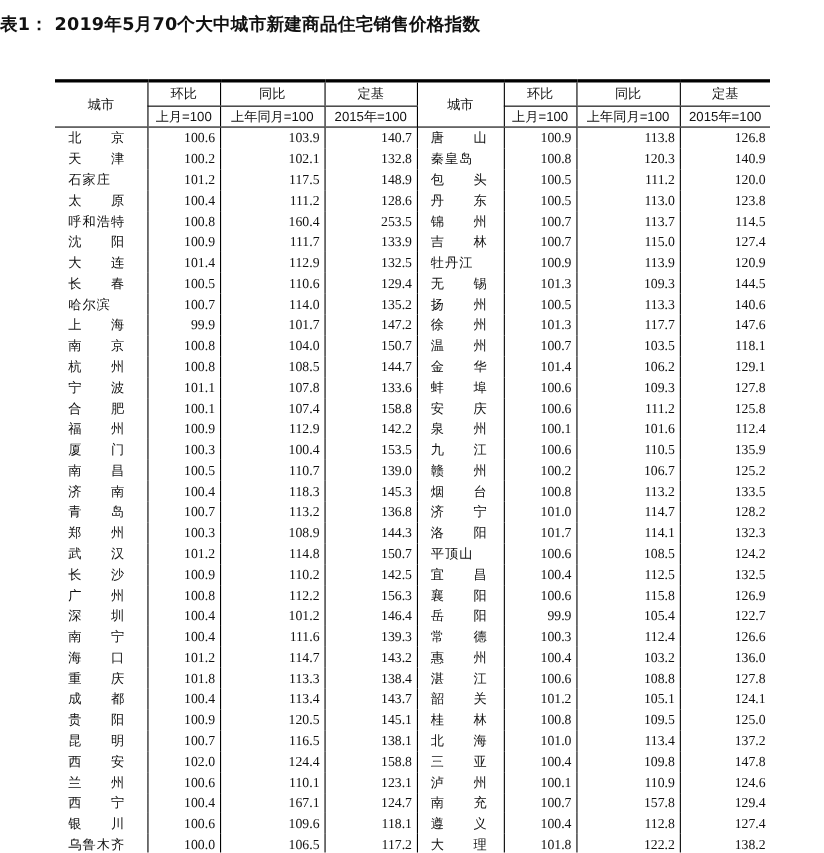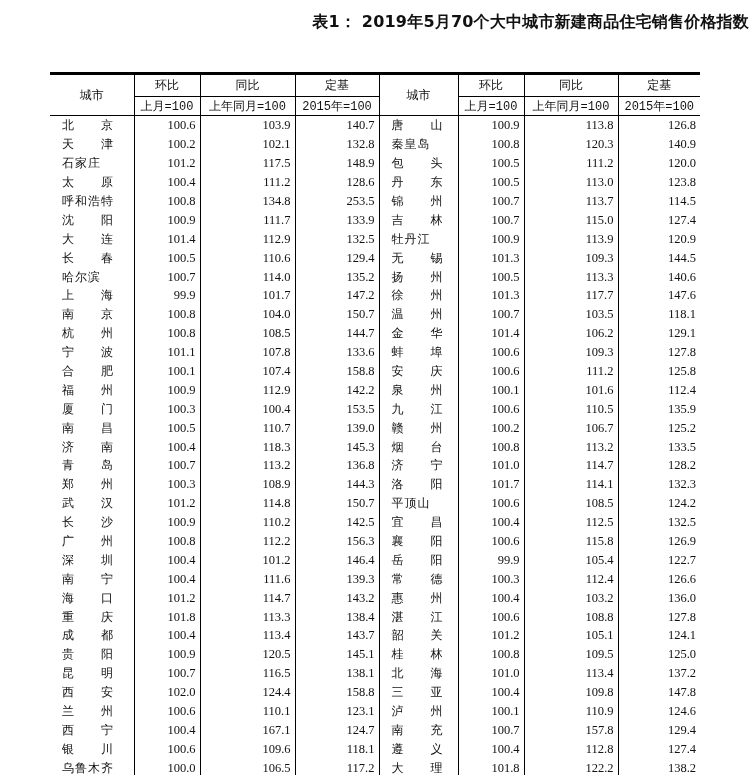--- a/index.html
+++ b/index.html
@@ -1,29 +1,29 @@
 <!DOCTYPE html>
 <html><head>
 <meta charset="utf-8">
 <style>
   html, body { margin: 0; padding: 0; background: #ffffff; }
   body { width: 749px; height: 775px; position: relative; font-family: "DejaVu Serif", "Liberation Serif", serif; color: #111; overflow: hidden; }
-  .title { position: absolute; left: 0; top: 12px; width: 749px; text-align: right; font-size: 16px; font-weight: bold; font-family: "DejaVu Sans", "Liberation Sans", sans-serif; letter-spacing: 0.2px; }
+  .title { position: absolute; left: 0; top: 12px; width: 749px; text-align: left; font-size: 16px; font-weight: bold; font-family: "DejaVu Sans", "Liberation Sans", sans-serif; letter-spacing: 0.2px; }
   table.idx { position: absolute; left: 50px; top: 72px; width: 650px; border-collapse: collapse; table-layout: fixed; font-size: 12px; }
   table.idx col.c-city { width: 84px; }
   table.idx col.c-mom { width: 66px; }
   table.idx col.c-yoy { width: 95px; }
   table.idx col.c-base { width: 84px; }
   table.idx col.c-city2 { width: 79px; }
   table.idx col.c-mom2 { width: 66px; }
   table.idx col.c-yoy2 { width: 94px; }
   table.idx col.c-base2 { width: 82px; }
   table.idx thead tr.h1 th { border-top: 3px solid #000; height: 21px; }
   table.idx thead th { font-weight: normal; font-family: "DejaVu Sans", "Liberation Sans", sans-serif; font-size: 12px; text-align: center; border-left: 1px solid #000; border-bottom: 1px solid #000; padding: 0; }
-  table.idx thead tr.h2 th { height: 18px; font-family: Liberation Mono, monospace; font-size: 12px; }
+  table.idx thead tr.h2 th { height: 18px; font-family: Liberation Sans, sans-serif; font-size: 12px; }
   table.idx thead th.first { border-left: none; }
   table.idx tbody td { height: 18.9px; padding: 0 4px; text-align: right; border-left: 1px solid #000; font-family: "Liberation Serif", "DejaVu Serif", serif; font-size: 12.5px; line-height: 18px; }
   table.idx tbody td.city { text-align: left; padding-left: 12px; font-family: "DejaVu Sans", "Liberation Sans", sans-serif; font-size: 12px; border-left: none; letter-spacing: 1px; }
   table.idx tbody td.city2 { border-left: 1px solid #000; }
   table.idx tbody tr:last-child td { border-bottom: 7px solid #14b8a6; }
 </style>
 </head>
 <body>
 
 <div class="title">表1：  2019年5月70个大中城市新建商品住宅销售价格指数</div>
@@ -96,21 +96,21 @@
         <td>111.2</td>
         <td>128.6</td>
         <td class="city city2">丹　　东</td>
         <td>100.5</td>
         <td>113.0</td>
         <td>123.8</td>
       </tr>
       <tr>
         <td class="city">呼和浩特</td>
         <td>100.8</td>
-        <td>134.8</td>
+        <td>160.4</td>
         <td>253.5</td>
         <td class="city city2">锦　　州</td>
         <td>100.7</td>
         <td>113.7</td>
         <td>114.5</td>
       </tr>
       <tr>
         <td class="city">沈　　阳</td>
         <td>100.9</td>
         <td>111.7</td>

